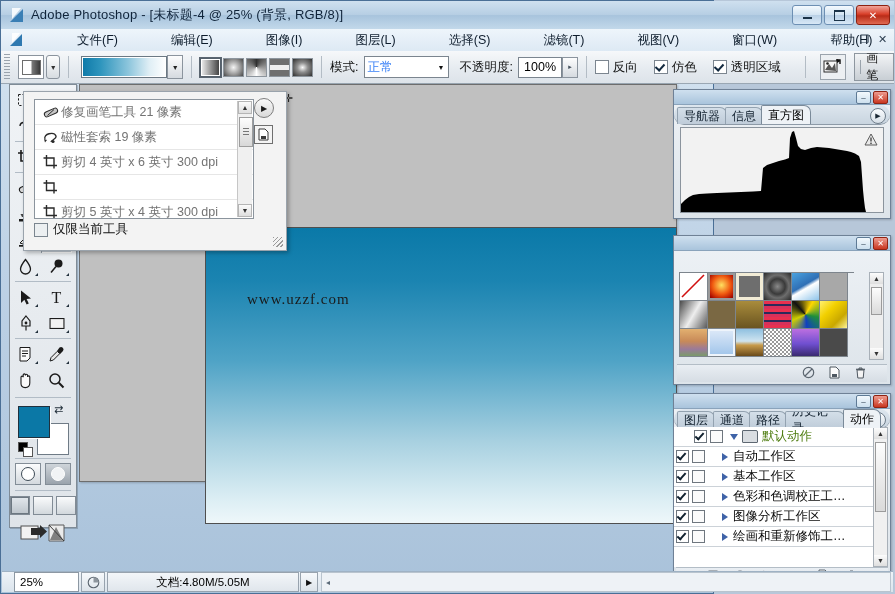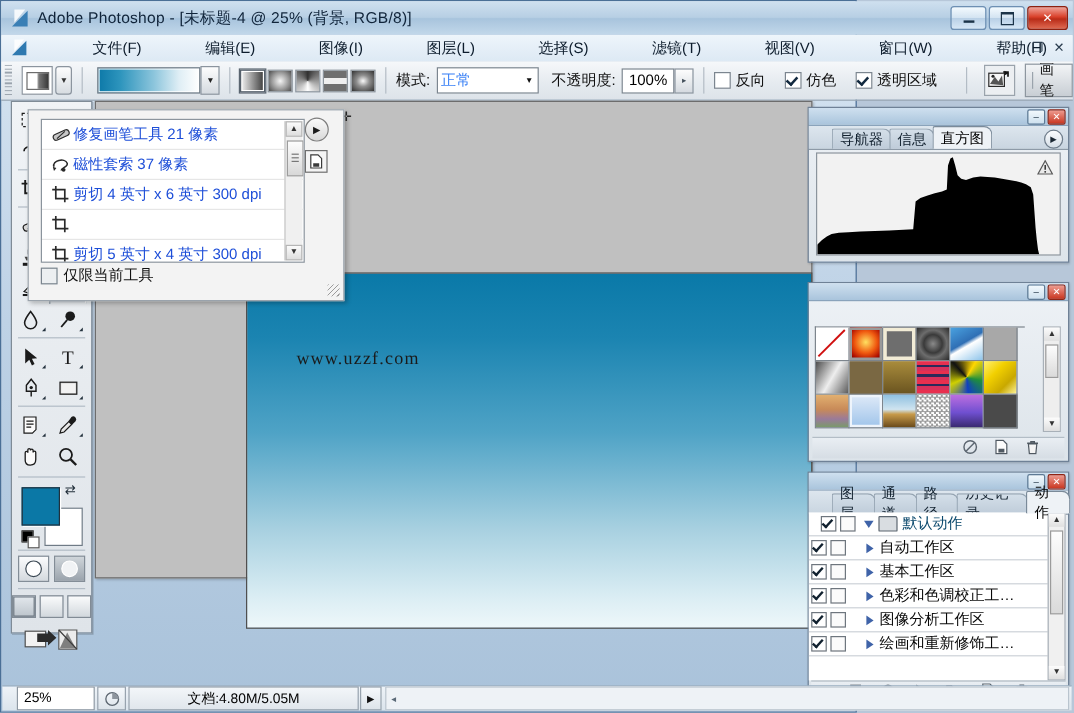--- a/index.html
+++ b/index.html
@@ -125,21 +125,21 @@
   .sc{width:19px;height:17px;border:1px solid #818b95;background:linear-gradient(180deg,#fafbfc,#d2d8dd);}
   .sc.sel{box-shadow:inset 0 0 0 1px #6c7781;background:linear-gradient(180deg,#e3e8ed,#bcc4cb);}
   .jump{display:flex;justify-content:center;gap:3px;margin-top:6px;}
 
   
   .presetpanel{position:absolute;left:22px;top:90px;width:262px;height:158px;
     background:#f3f3f3;border:1px solid #9aa3ac;box-shadow:2px 2px 4px rgba(0,0,0,.28);z-index:40;}
   .preset-list{position:absolute;left:10px;top:7px;width:218px;height:118px;
     background:#fff;border:1px solid #8b949d;overflow:hidden;}
   .p-row{height:24px;display:flex;align-items:center;padding-left:4px;border-bottom:1px solid #e6e6e6;
-     font-size:12.5px;color:#1d4ed8;white-space:nowrap;}
+     font-size:12.5px;color:#737373;white-space:nowrap;}
   .p-row .pico{width:22px;height:20px;flex:none;display:flex;align-items:center;justify-content:center;}
   .p-sb{position:absolute;right:1px;top:1px;width:14px;bottom:1px;background:#f0f0f0;border-left:1px solid #c6c6c6;}
   .p-sb .ar{height:13px;display:flex;align-items:center;justify-content:center;font-size:7px;color:#333;
     background:linear-gradient(180deg,#fbfbfb,#dedede);border:1px solid #b5b5b5;box-sizing:border-box;}
   .p-sb .thumb{position:absolute;top:16px;left:1px;width:12px;height:28px;
     background:linear-gradient(180deg,#fdfdfd,#d8d8d8);border:1px solid #9d9d9d;}
   .p-sb .thumb i{position:absolute;left:3px;top:10px;width:6px;height:1px;background:#777;box-shadow:0 3px 0 #777,0 6px 0 #777;}
   .p-sb .ar.bot{position:absolute;bottom:0;left:0;right:0;}
   .p-foot{position:absolute;left:10px;bottom:12px;display:flex;align-items:center;font-size:12.5px;color:#111;}
   .p-side{position:absolute;right:6px;top:6px;width:26px;}
@@ -164,22 +164,22 @@
   
   .panel{position:absolute;background:linear-gradient(180deg,#eef2f6,#dde4ea);
     border:1px solid #6f8196;box-shadow:1px 1px 2px rgba(0,0,0,.2);}
   .p-title{height:14px;background:linear-gradient(180deg,#cfe0ef,#a9c4dc);
     display:flex;align-items:center;justify-content:flex-end;padding-right:2px;gap:2px;
     border-bottom:1px solid #8aa3bb;}
   .pbtn{width:13px;height:11px;border:1px solid #5e7a95;border-radius:2px;
     background:linear-gradient(180deg,#f3f9fd,#cde0ee);display:flex;align-items:center;justify-content:center;
     font-size:8px;color:#16293b;}
   .pbtn.x{background:linear-gradient(180deg,#ee9c90,#c93620);border-color:#8f2313;color:#fff;font-weight:bold;}
-  .tabs{height:19px;display:flex;align-items:flex-end;padding-left:19px;position:relative;
-    background:linear-gradient(180deg,#dde6ee,#c9d5e0);border-bottom:1px solid #8d9aa7;}
+  .tabs{height:19px;display:flex;align-items:flex-end;padding-left:3px;position:relative;
+    background:linear-gradient(180deg,#dde6ee,#c9d5e0);border-bottom:1px solid #8d9aa7;border-radius:10px;}
   .tab{height:16px;padding:0 6px;font-size:12px;color:#11202e;display:flex;align-items:center;
     background:linear-gradient(180deg,#d4dfe9,#bfccd9);border:1px solid #93a2b0;border-bottom:none;
     border-radius:2px 7px 0 0;margin-right:-2px;}
   .tab.active{background:#eef2f6;border-color:#7a8a99;height:18px;z-index:3;color:#000;}
   .tabs .flyout{position:absolute;right:4px;top:3px;width:14px;height:14px;border-radius:50%;
     border:1px solid #6e7c8a;background:linear-gradient(180deg,#fafcfe,#d6dfe7);
     display:flex;align-items:center;justify-content:center;font-size:7px;color:#1a2733;}
   .p-body{position:absolute;left:0;right:0;bottom:0;top:33px;}
 
   .hist-box{position:absolute;left:6px;top:4px;right:6px;bottom:5px;background:#f2f2f2;border:1px solid #8b949d;overflow:hidden;}
@@ -190,22 +190,22 @@
   .sw{width:28px;height:28px;border-right:1px solid #7d858d;border-bottom:1px solid #7d858d;box-sizing:border-box;}
   .sw-sb{position:absolute;right:6px;top:3px;width:13px;height:86px;background:#eee;border:1px solid #a8b0b8;}
   .sw-sb .ar{height:11px;display:flex;align-items:center;justify-content:center;font-size:7px;color:#333;
      background:linear-gradient(180deg,#fcfcfc,#dfdfdf);}
   .sw-sb .th{position:absolute;top:14px;left:1px;width:9px;height:26px;background:linear-gradient(180deg,#fdfdfd,#dadada);border:1px solid #9b9b9b;}
   .sw-sb .ar.b{position:absolute;bottom:0;left:0;right:0;}
   .p-foot2{position:absolute;left:3px;right:3px;bottom:2px;height:17px;
     background:linear-gradient(180deg,#e9eef3,#d6dde4);border-top:1px solid #b3bdc6;
     display:flex;align-items:center;justify-content:flex-end;gap:13px;padding-right:20px;}
 
-  .act-head{display:flex;align-items:center;height:19px;font-size:12.5px;color:#0c4a6e;
-     border-bottom:1px solid #ccd2d8;padding-left:10px;}
+  .act-head{display:flex;align-items:center;height:19px;font-size:12.5px;color:#4d7c0f;
+     border-bottom:1px solid #ccd2d8;padding-left:20px;}
   .act-row{display:flex;align-items:center;height:19px;font-size:12.5px;color:#080808;
      border-bottom:1px solid #ccd2d8;padding-left:2px;}
   .cbx{width:11px;height:11px;border:1px solid #6e767e;background:#fff;margin-right:3px;
      position:relative;flex:none;}
   .cbx.chk::after{content:"";position:absolute;left:2px;top:0px;width:3px;height:7px;
      border:solid #11212f;border-width:0 2px 2px 0;transform:rotate(42deg);}
   .cbx.blank{background:#fbfbfb;}
   .tri-r{width:0;height:0;border-left:6px solid #3f63a8;border-top:4px solid transparent;
      border-bottom:4px solid transparent;margin:0 5px 0 14px;flex:none;}
   .tri-d{width:0;height:0;border-top:6px solid #3f63a8;border-left:4px solid transparent;
@@ -571,21 +571,21 @@
         <span>修复画笔工具 21 像素</span>
       </div>
       <div class="p-row">
         <span class="pico">
           <svg width="19" height="16" viewBox="0 0 19 16">
               <path d="M4 10 C2 5 13 2 15 7 C16 10 10 11 10 13" fill="none" stroke="#2a2a2a" stroke-width="1.3"></path>
               <path d="M3 10 l3 1 l-2 2.5 Z" fill="#2a2a2a"></path>
               <circle cx="12" cy="12.5" r="1.6" fill="#2a2a2a"></circle>
             </svg>
         </span>
-        <span>磁性套索 37 像素</span>
+        <span>磁性套索 19 像素</span>
       </div>
       <div class="p-row">
         <span class="pico">
           <svg width="17" height="16" viewBox="0 0 17 16">
               <path d="M4.5 1 V11.5 H15" fill="none" stroke="#2a2a2a" stroke-width="1.4"></path>
               <path d="M1.5 4 H12 V14.5" fill="none" stroke="#2a2a2a" stroke-width="1.4"></path>
             </svg>
         </span>
         <span>剪切 4 英寸 x 6 英寸 300 dpi</span>
       </div>

